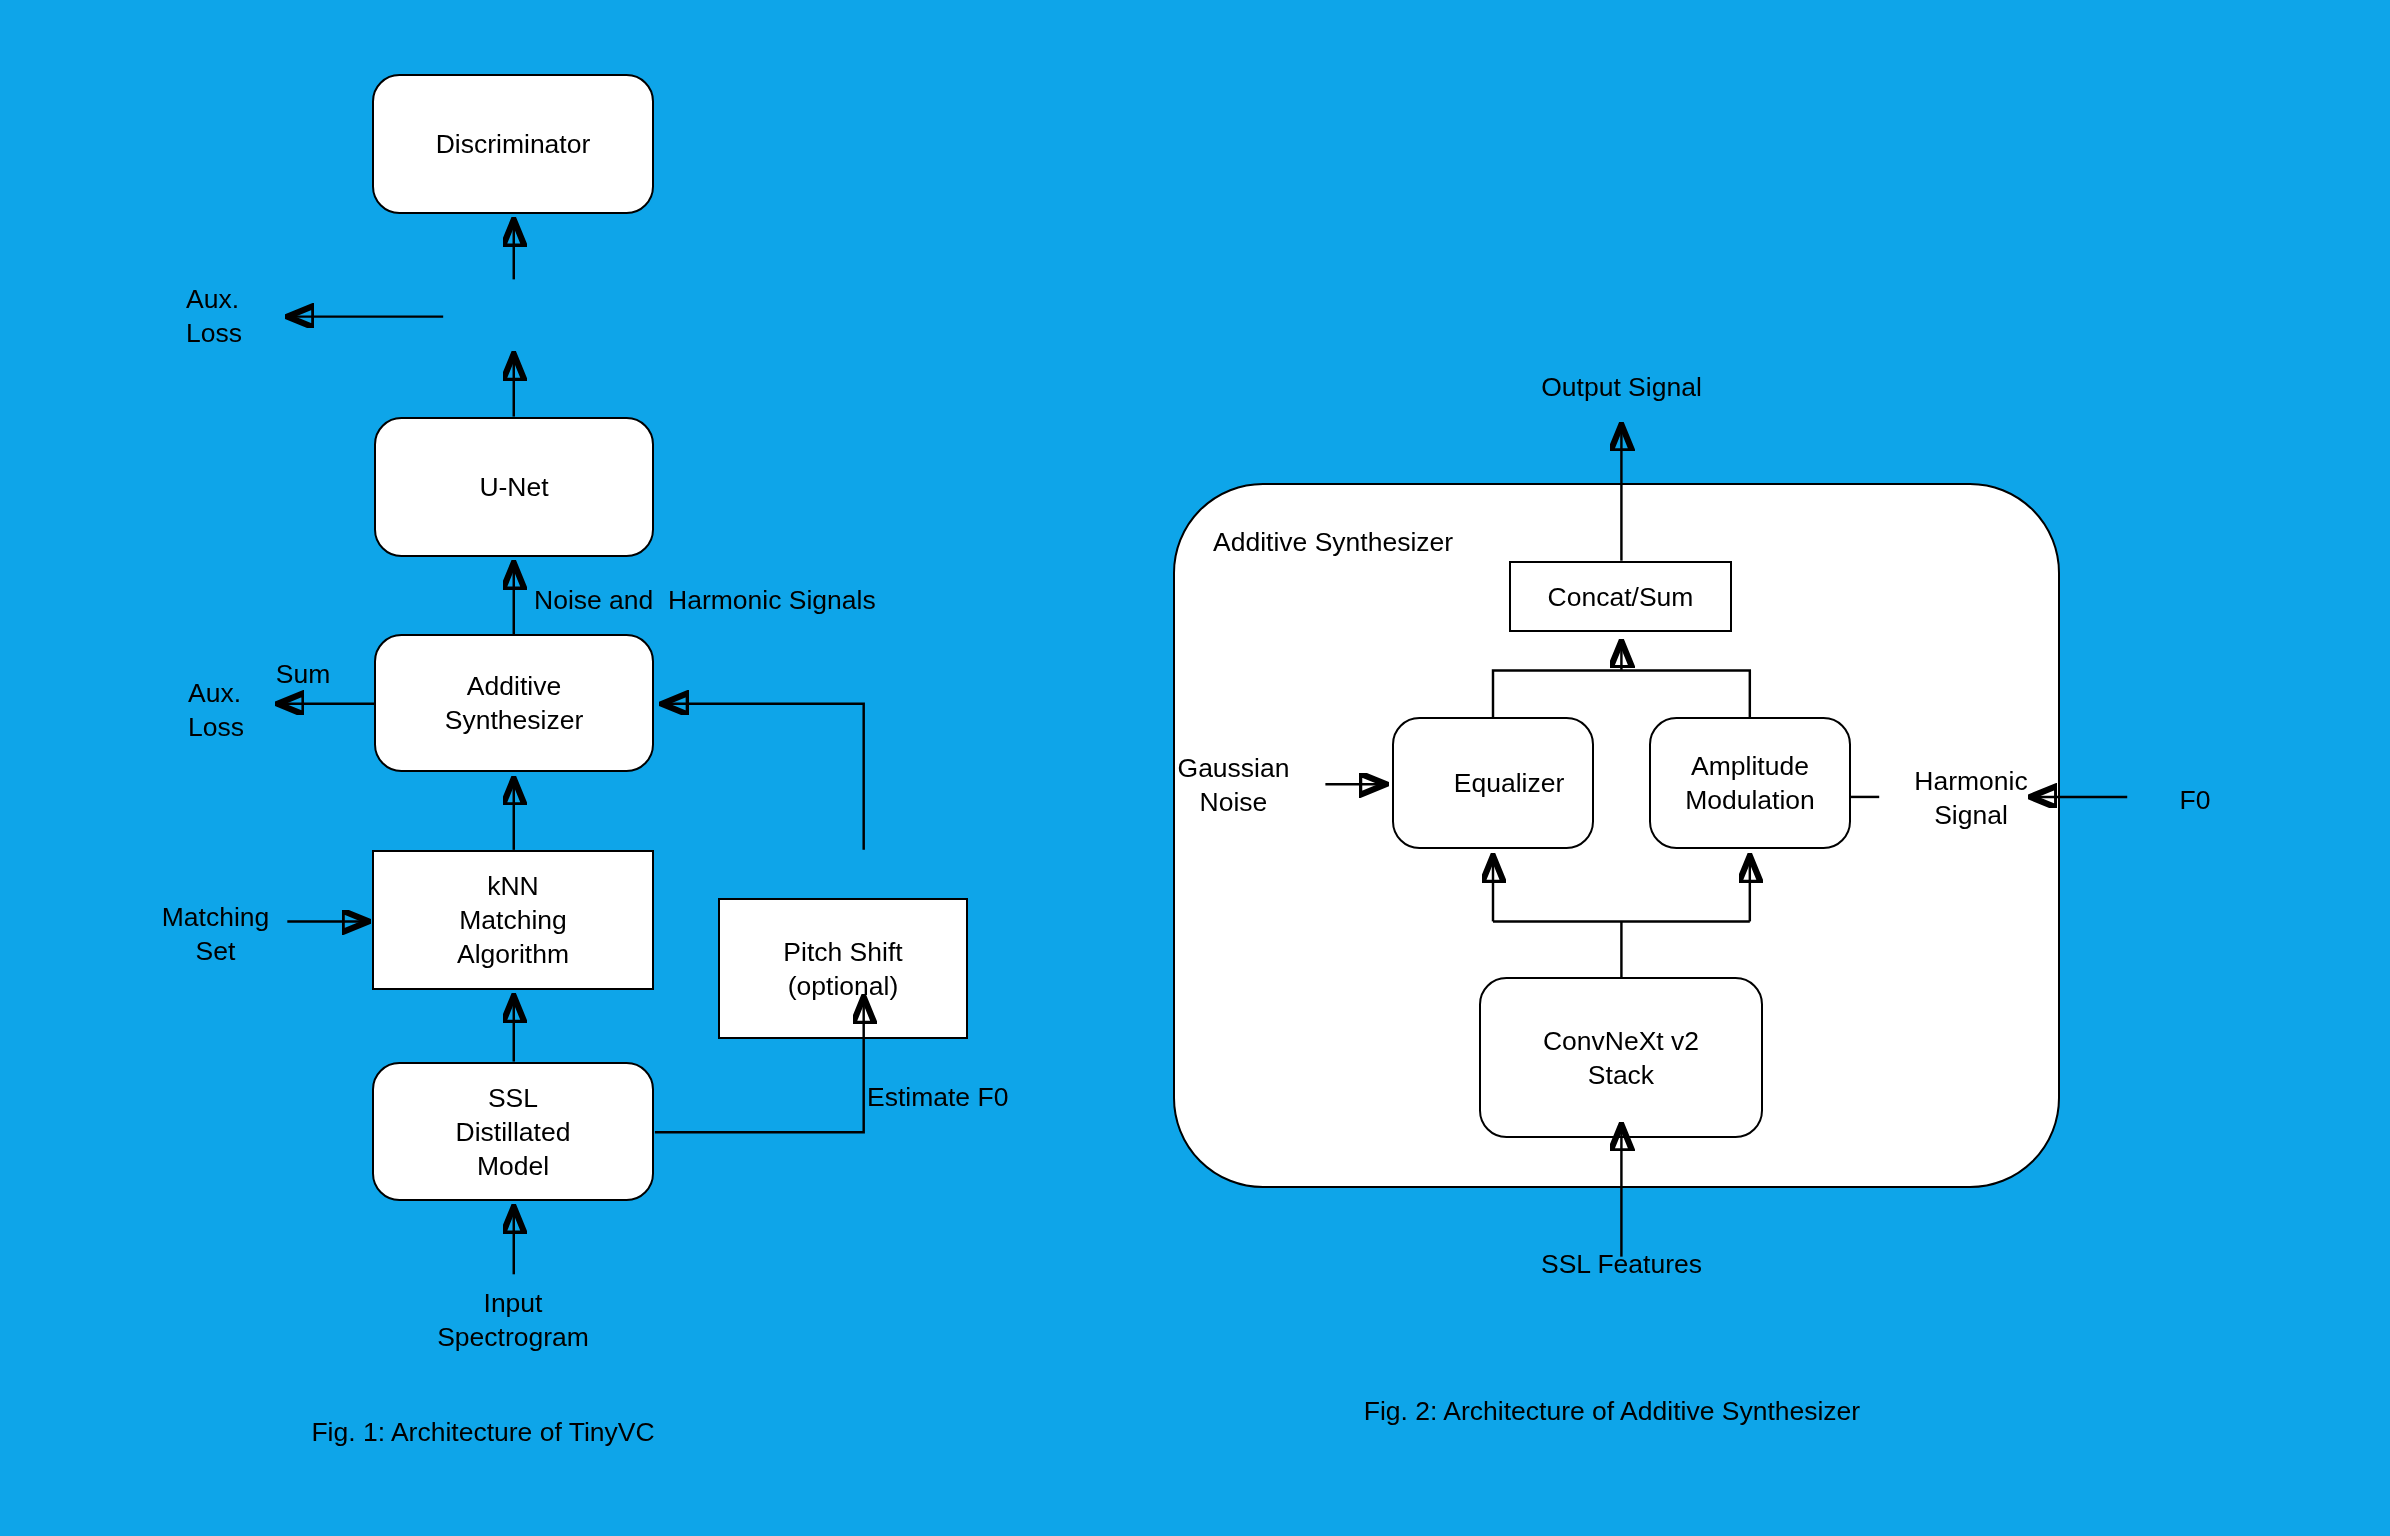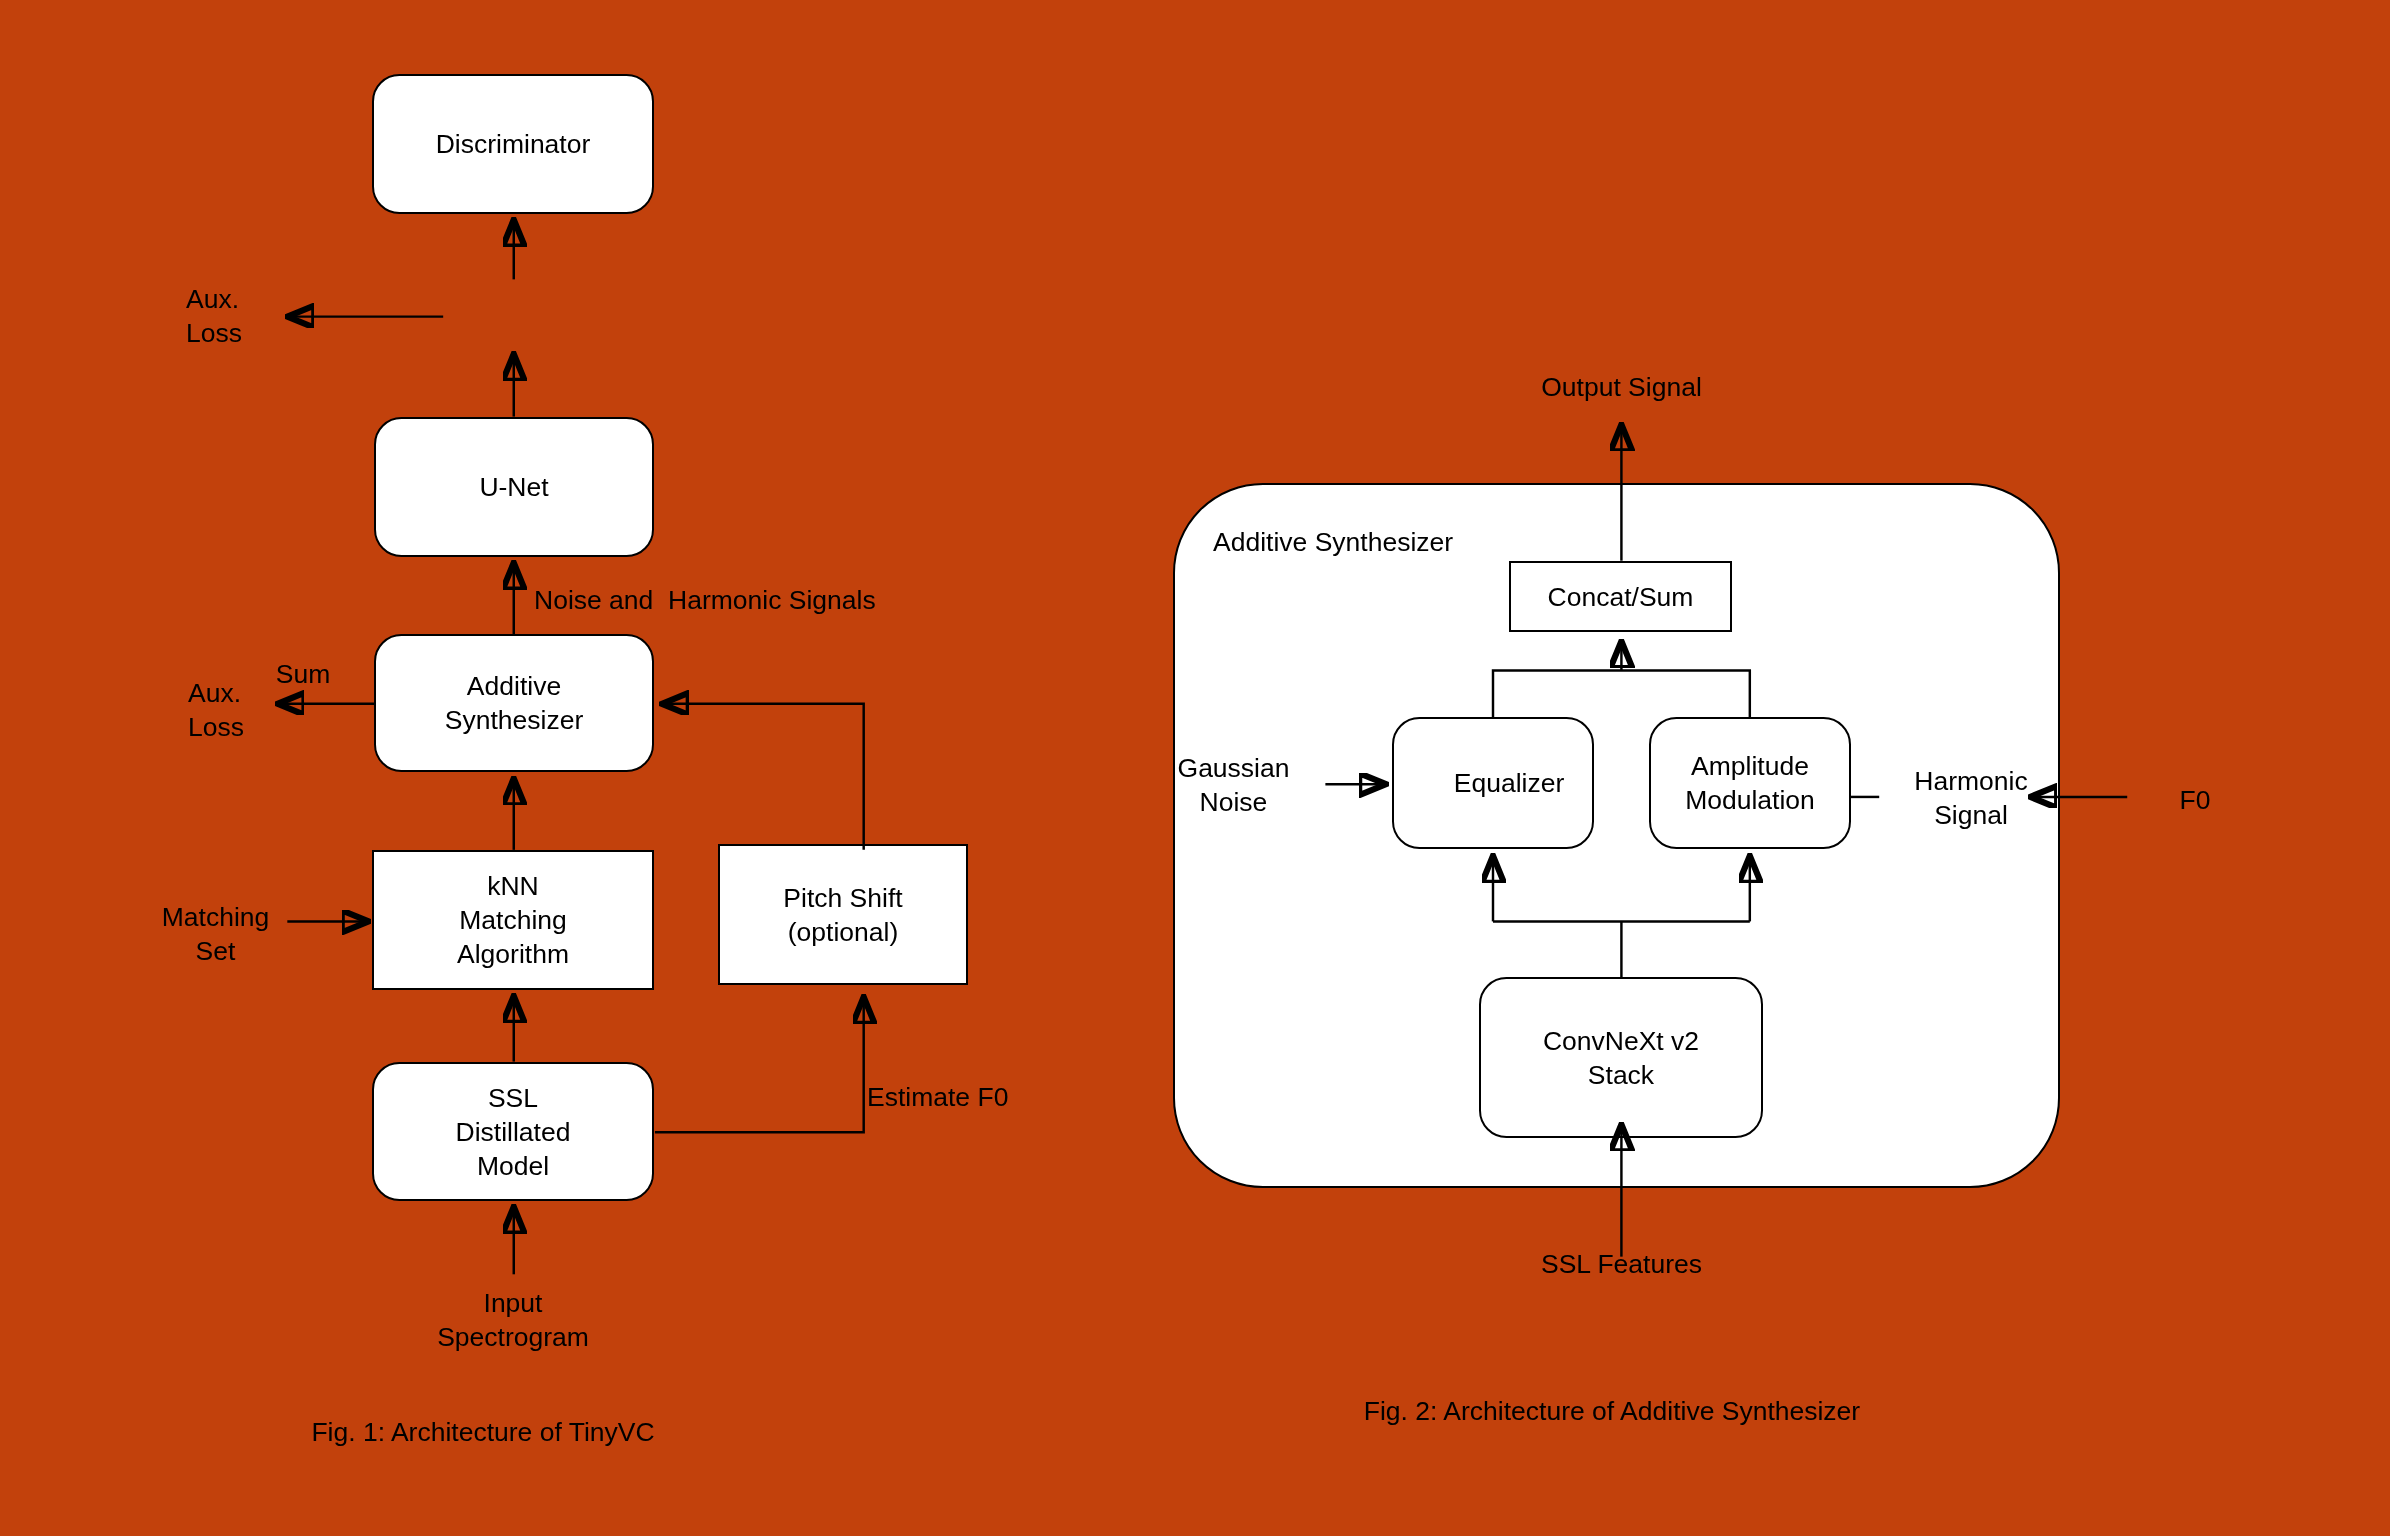--- a/index.html
+++ b/index.html
@@ -1,17 +1,17 @@
 <!DOCTYPE html>
 <html><head>
 <meta charset="utf-8">
 <style>
   html,body{margin:0;padding:0;background:#ffffff;}
   #stage{
-    position:relative;width:2391px;height:1537px;background:#c2410c;overflow:hidden;
+    position:relative;width:2391px;height:1537px;background:#0ea5e9;overflow:hidden;
     font-family:"Liberation Sans","DejaVu Sans",sans-serif;color:#000;
   }
   .box{
     position:absolute;box-sizing:border-box;background:#fff;border:2.9px solid #000;
     display:flex;align-items:center;justify-content:center;text-align:center;
     font-size:26.5px;line-height:34px;white-space:pre;z-index:2;
   }
   .rounded{border-radius:27.4px;}
   .sharp{border-radius:0;}
   .lbl{
@@ -19,21 +19,21 @@
   }
   .center{text-align:center;}
   #connectors{position:absolute;left:0;top:0;z-index:3;}
   #connectors path{fill:none;stroke:#000;stroke-width:2.5px;}
   
   #f1-discriminator{left:372px;top:74px;width:282px;height:140px;}
   #f1-unet{left:374px;top:417px;width:280px;height:140px;}
   #f1-as{left:374px;top:634px;width:280px;height:138px;}
   #f1-knn{left:372px;top:850px;width:282px;height:140px;}
   #f1-ssl{left:372px;top:1062px;width:282px;height:139px;}
-  #f1-pitch{left:718px;top:844px;width:250px;height:141px;}
+  #f1-pitch{left:718px;top:898px;width:250px;height:141px;}
   
   #f2-container{left:1173px;top:483px;width:887px;height:705px;border-radius:90px;border-width:2.5px;z-index:1;}
   #f2-concat{left:1509px;top:561px;width:223px;height:71px;}
   #f2-eq{left:1392px;top:717px;width:202px;height:132px;padding-left:32px;}
   #f2-am{left:1649px;top:717px;width:202px;height:132px;}
   #f2-conv{left:1479px;top:977px;width:284px;height:161px;}
   
   #f1-aux-top{left:186px;top:282px;width:88px;}
   #f1-output-waveform{left:396px;top:284px;width:235px;}
   #f1-noise-harmonic{left:534px;top:583px;}

